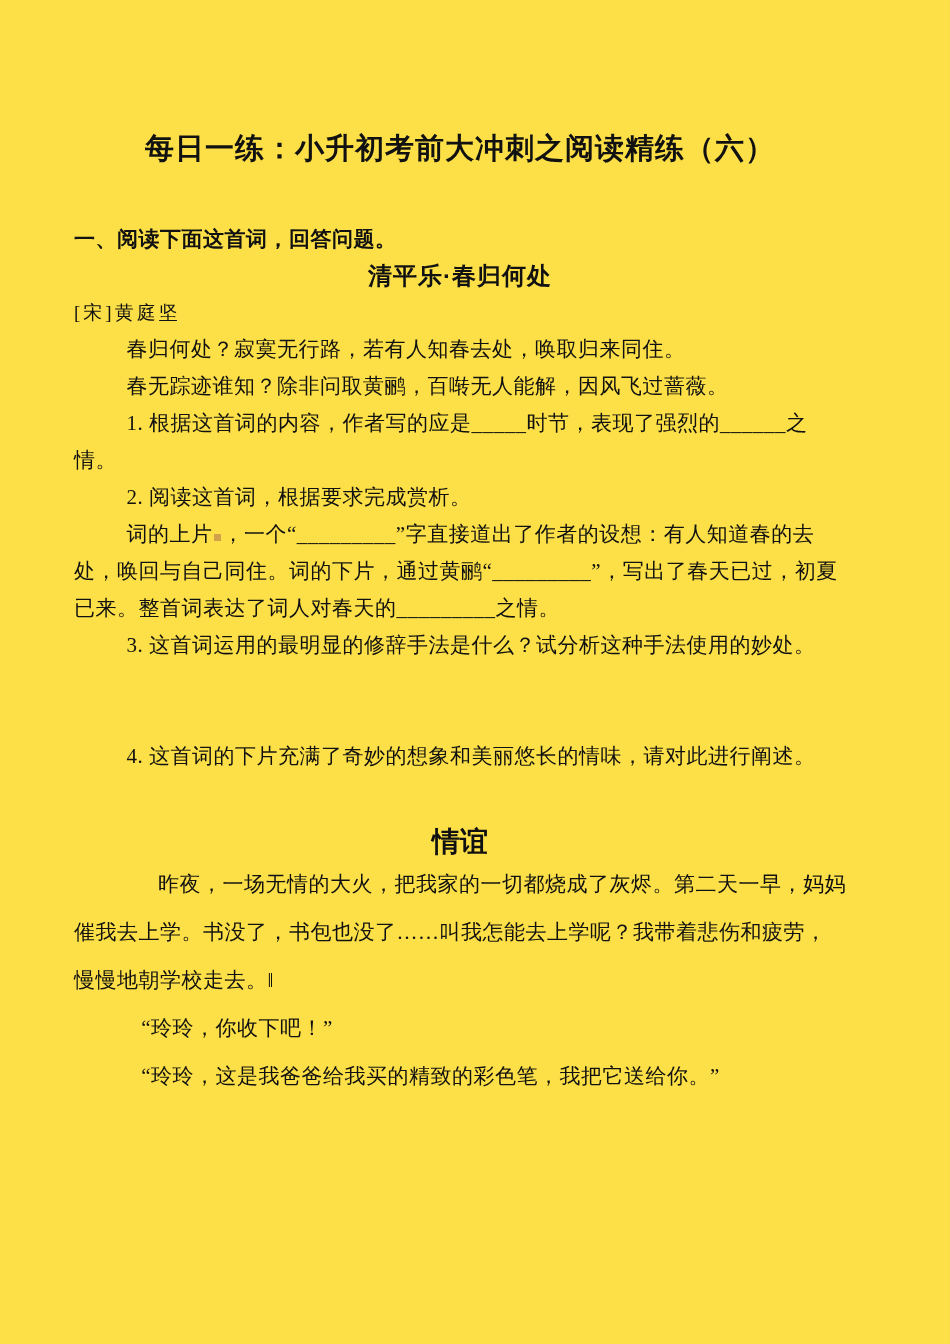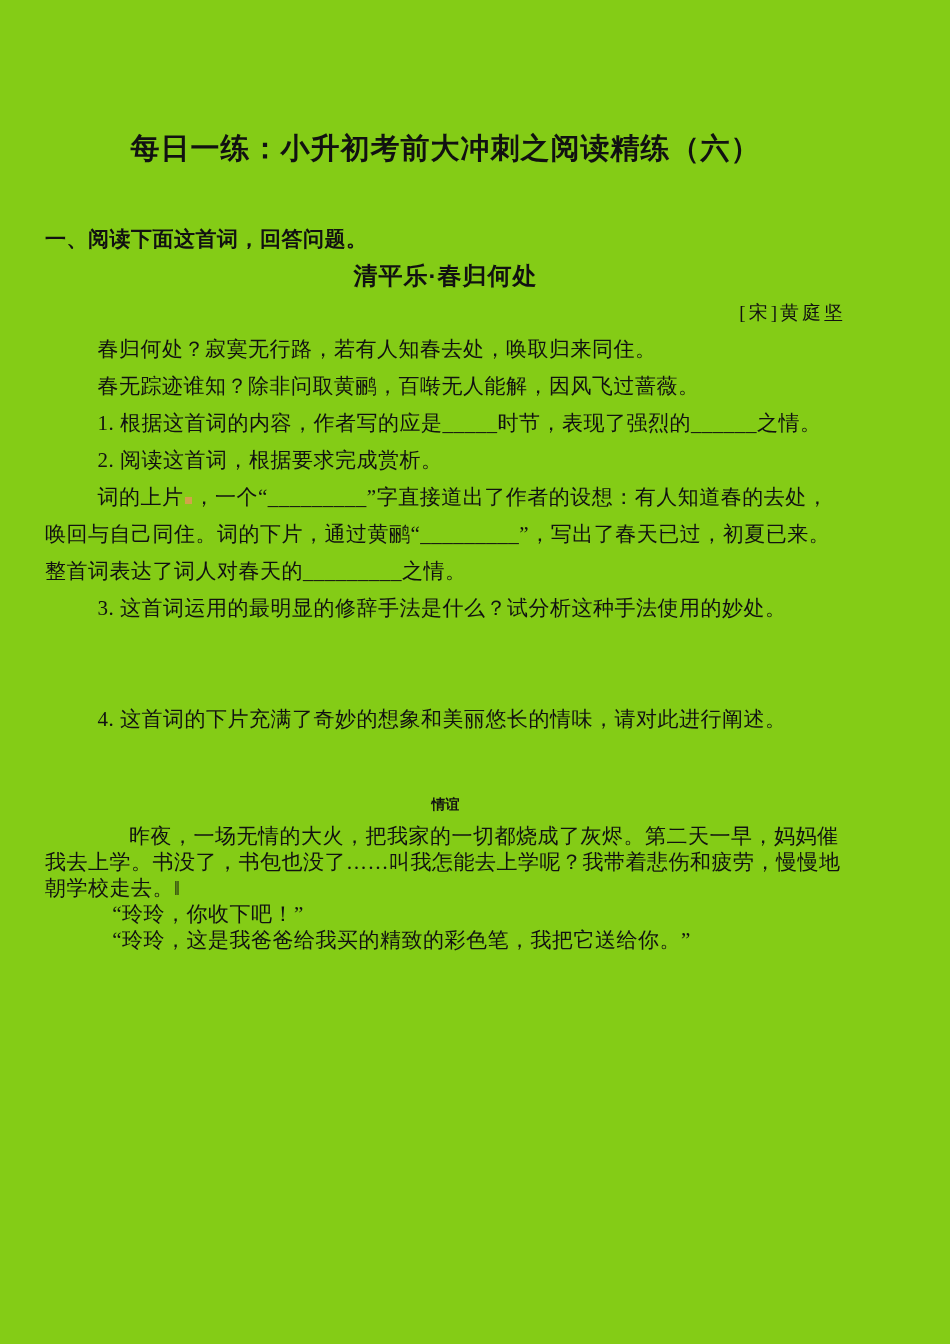--- a/index.html
+++ b/index.html
@@ -1,21 +1,21 @@
 <!DOCTYPE html>
 <html><head>
 <meta charset="utf-8">
 <style>
   * { margin: 0; padding: 0; box-sizing: border-box; }
   html, body { background: #ffffff; }
   .page {
     width: 950px;
     height: 1344px;
-    background: #84cc16;
-    padding: 128px 104px 0 45px;
+    background: #fde047;
+    padding: 128px 104px 0 74px;
     color: #111111;
     font-family: "Liberation Serif", "DejaVu Serif", serif;
     overflow: hidden;
     position: relative;
   }
   .doc-title {
     font-family: "Liberation Sans", "DejaVu Sans", sans-serif;
     font-weight: 700;
     font-size: 29px;
     line-height: 40px;
@@ -34,41 +34,41 @@
     font-family: "Liberation Sans", "DejaVu Sans", sans-serif;
     font-weight: 700;
     font-size: 24px;
     line-height: 37px;
     text-align: center;
     letter-spacing: 1px;
   }
   .poem-author {
     font-size: 19px;
     line-height: 37px;
-    text-align: right;
+    text-align: left;
     letter-spacing: 3px;
   }
   .line {
     font-size: 21px;
     line-height: 37px;
     letter-spacing: 0.5px;
   }
   .ind { text-indent: 2.5em; }
   .gap-answer { margin-bottom: 74px; }
   .gap-section { margin-bottom: 48px; }
   .art-title {
     font-family: "Liberation Sans", "DejaVu Sans", sans-serif;
     font-weight: 700;
-    font-size: 14px;
+    font-size: 28px;
     line-height: 37px;
     text-align: center;
   }
   .para {
     font-size: 21px;
-    line-height: 26px;
+    line-height: 48px;
     letter-spacing: 0.5px;
   }
   .ind-wide { text-indent: 4em; }
   .ind-dlg { text-indent: 3.2em; }
   .proof-mark {
     display: inline-block;
     width: 7px;
     height: 7px;
     background: #D2A24A;
     margin: 0 2px 0 1px;

